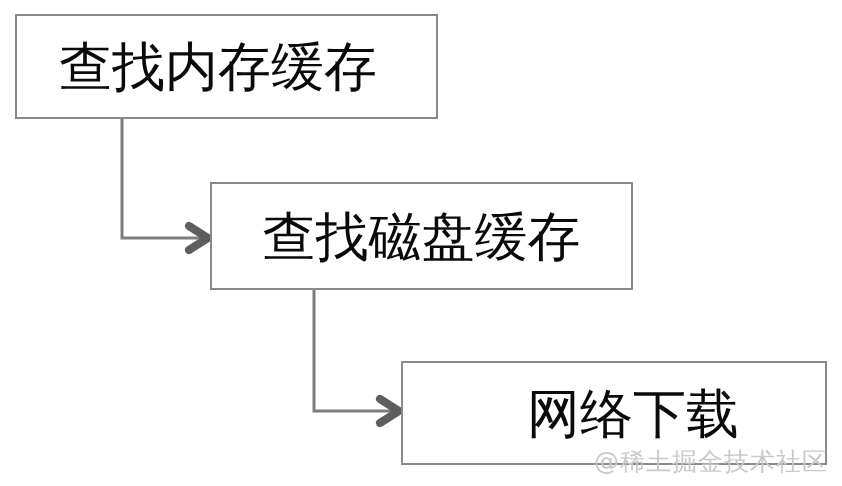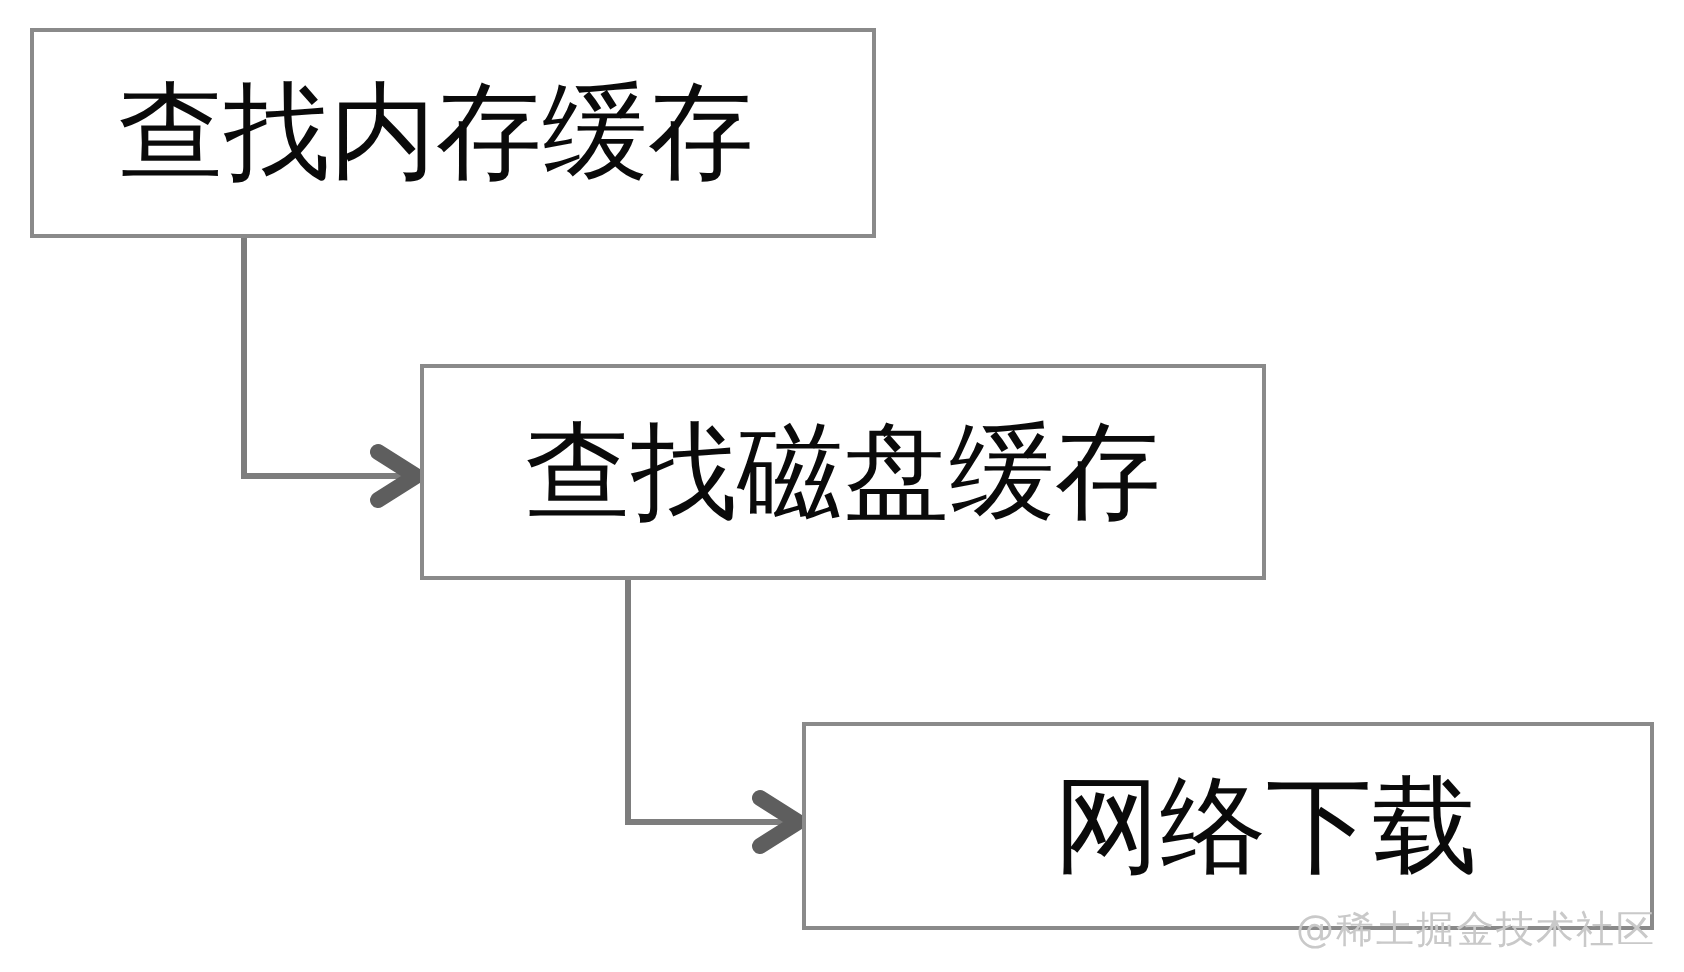--- a/index.html
+++ b/index.html
@@ -81,21 +81,21 @@
     stroke-width: 8;
     stroke-linecap: round;
     stroke-linejoin: miter;
   }
 
   .watermark {
     position: absolute;
     right: 14px;
     bottom: 8px;
     color: #c9c9c9;
-    font-size: 19px;
+    font-size: 25px;
     font-family: "DejaVu Sans", "Liberation Sans", sans-serif;
     letter-spacing: 1px;
     white-space: nowrap;
     margin-left: 32px;
   }
 </style>
 </head>
 <body>
 
 <div id="canvas">

